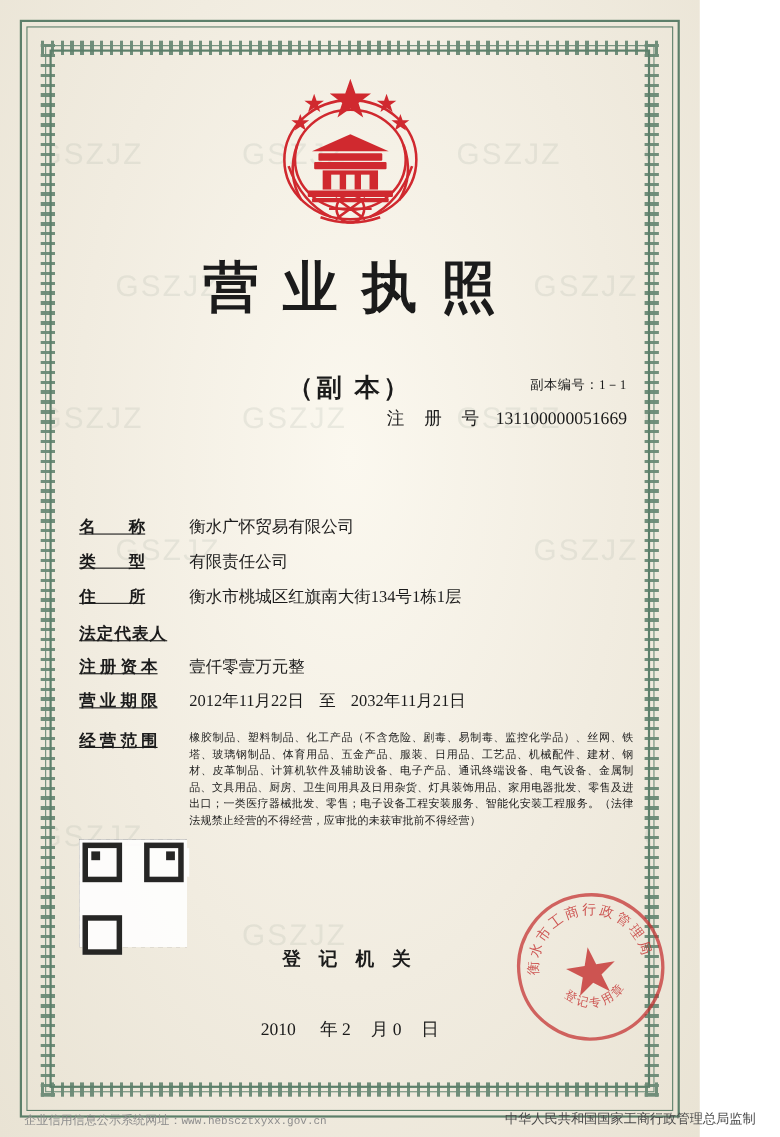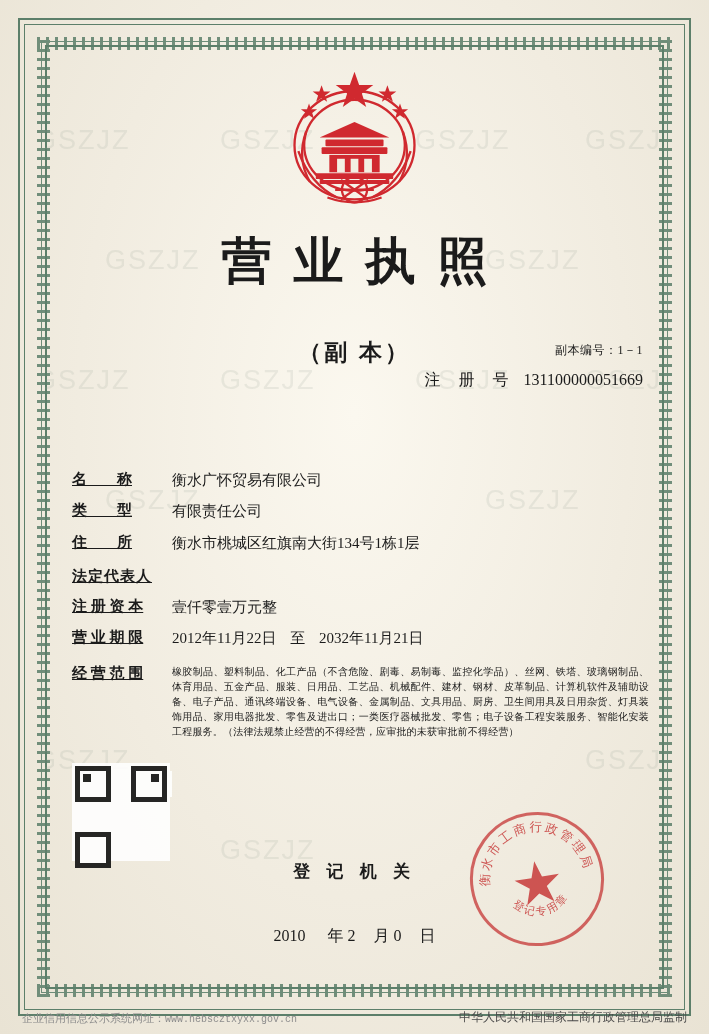--- a/index.html
+++ b/index.html
@@ -12,21 +12,21 @@
     height: 1034px;
     font-family: "Liberation Serif", "DejaVu Serif", serif;
     overflow: hidden;
     position: relative;
   }
 
   
   #license-page {
     position: absolute;
     left: 0; top: 0;
-    width: 709px;
+    width: 636px;
     height: 1034px;
     background: #f3efe2;
     background-image:
       radial-gradient(ellipse at 50% 40%, #fbf8ef 0%, #f1ece0 55%, #e9e3d4 100%);
   }
 
   
   .border-outer {
     position: absolute;
     left: 18px; top: 18px;

